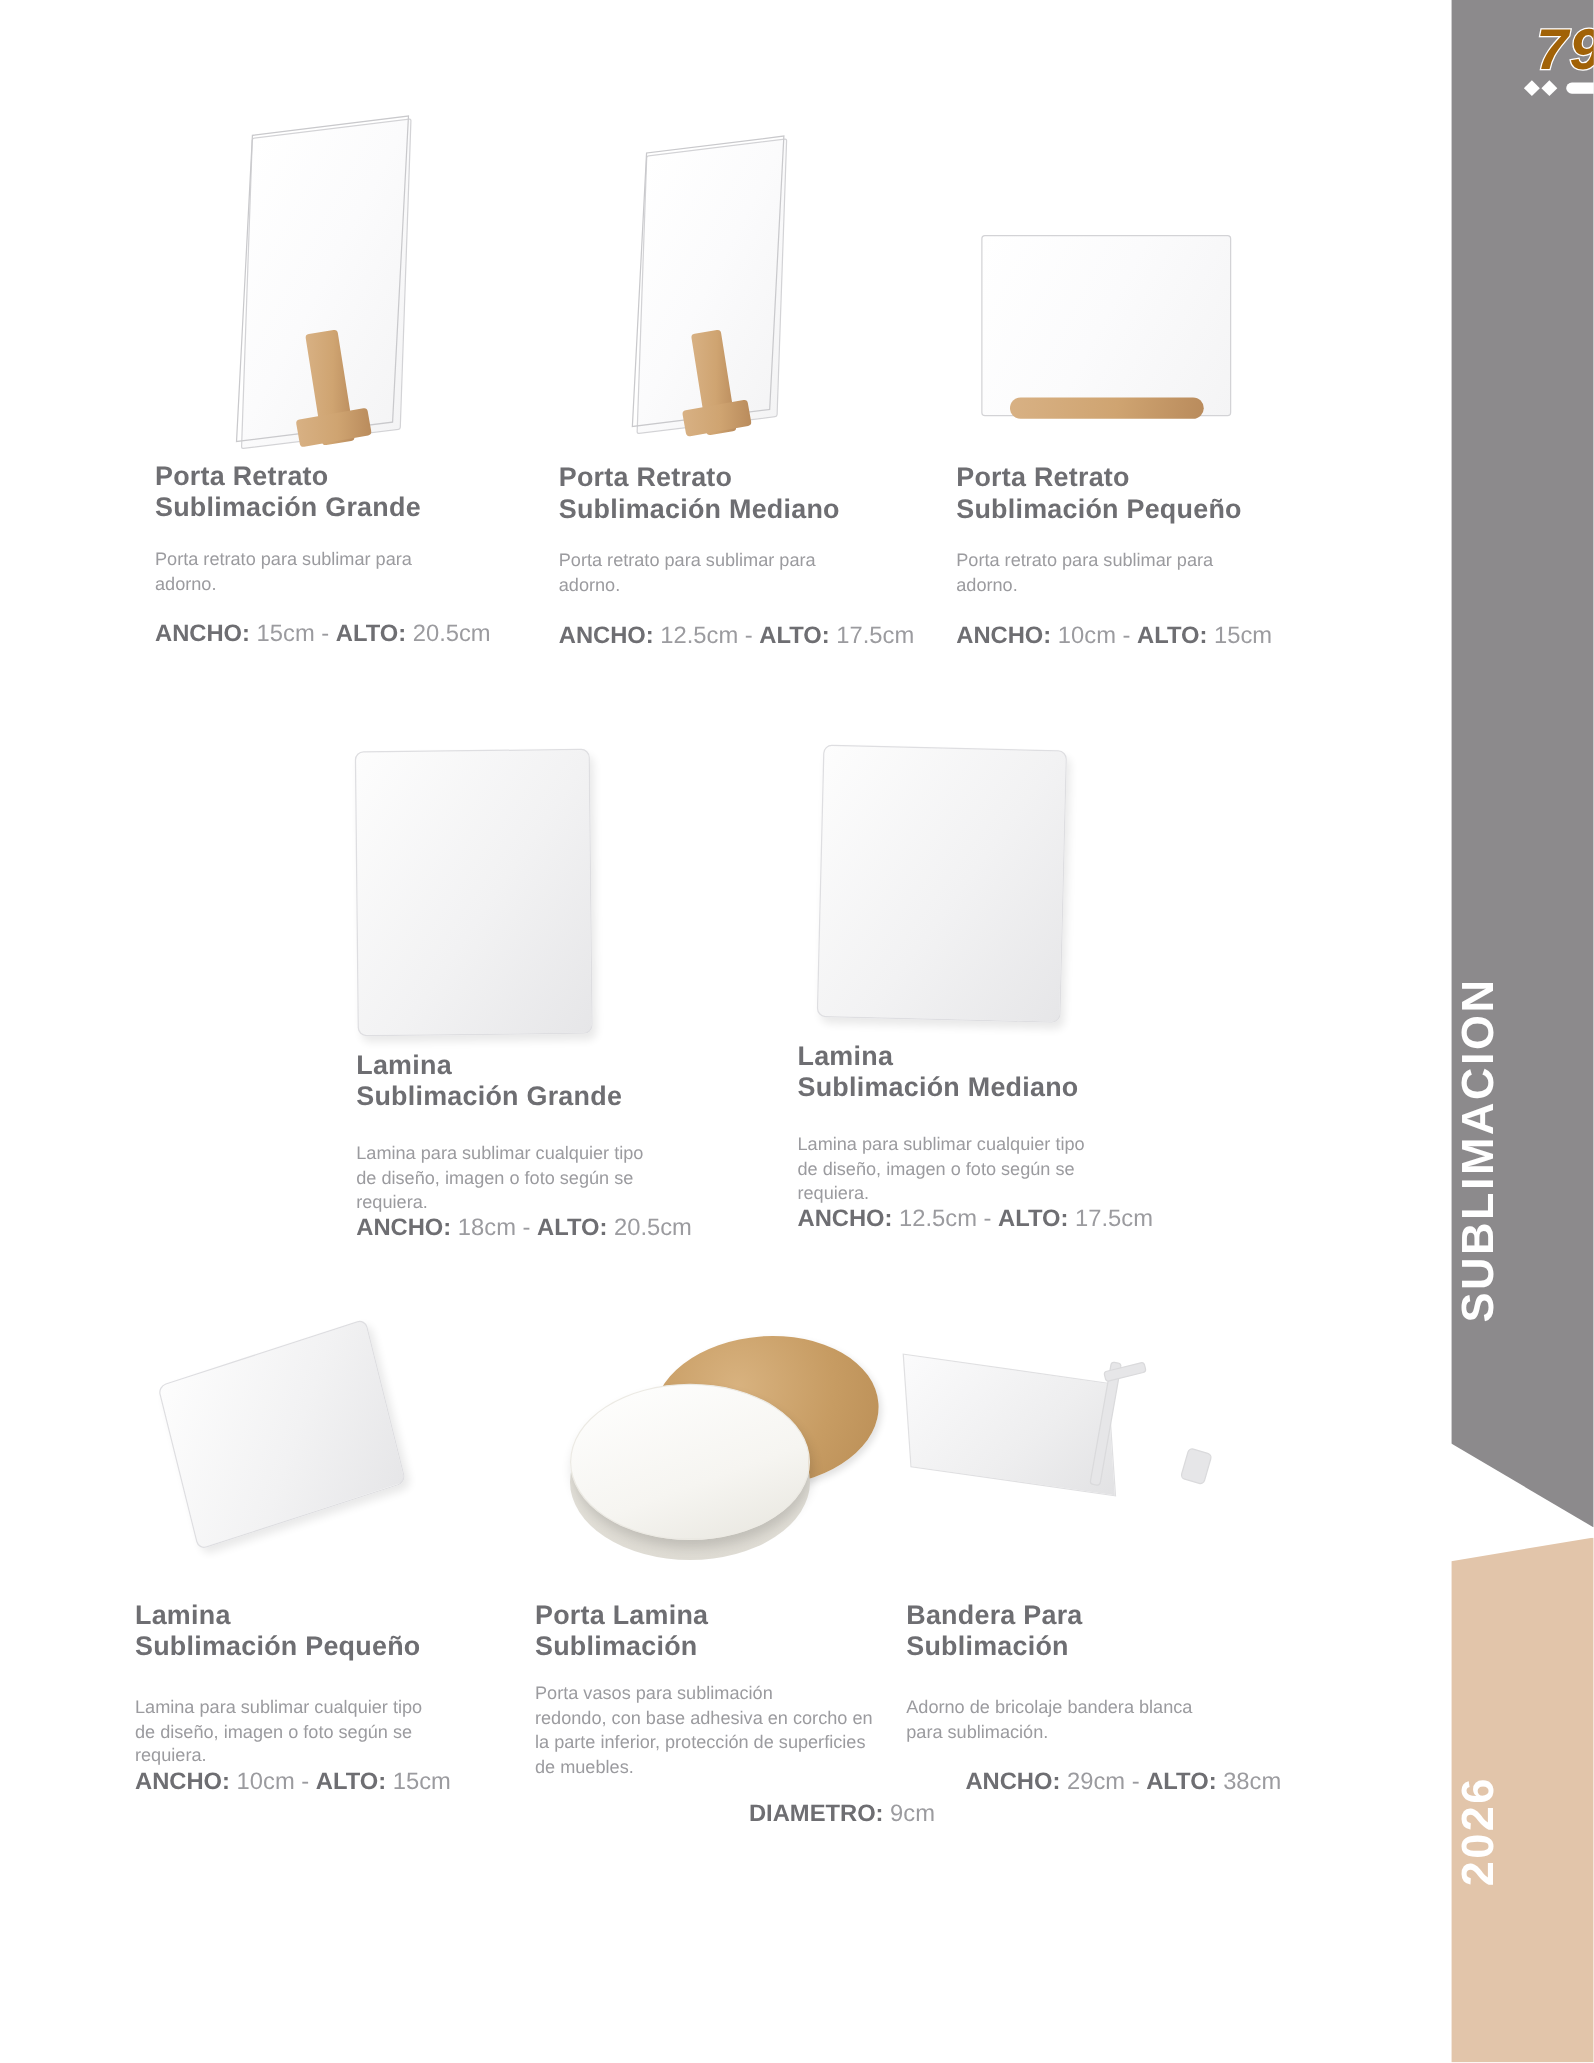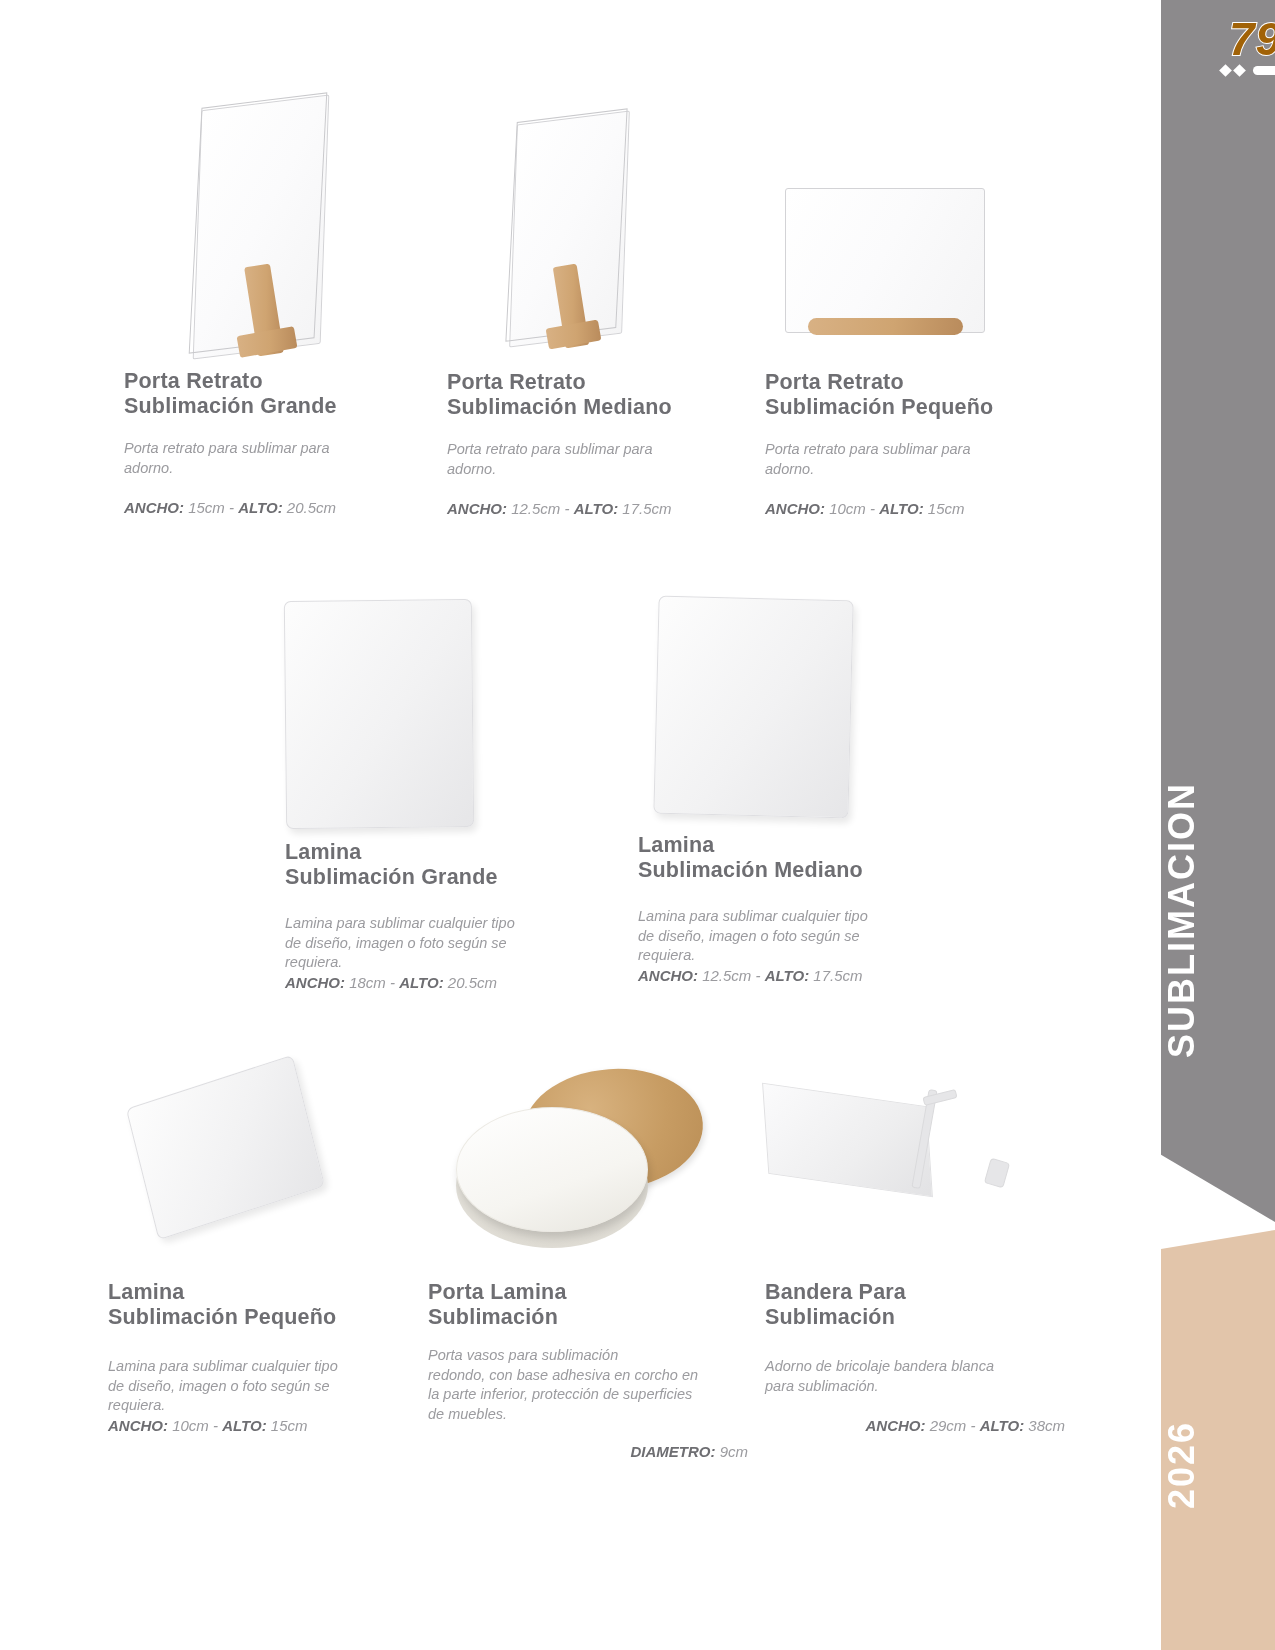--- a/index.html
+++ b/index.html
@@ -83,27 +83,25 @@
     font-size:21.5px;
     line-height:25px;
     letter-spacing:0.2px;
     white-space:pre-line;
   }
   .prod-desc {
     color:#9b9b9f;
     font-size:14.5px;
     line-height:19.5px;
     white-space:pre-line;
-    font-style:italic;
   }
   .prod-dim {
     color:#9b9b9f;
-    font-size:15px;
+    font-size:19px;
     line-height:19.5px;
-    font-style:italic;
   }
   .prod-dim b { color:#6e6e72; font-weight:bold; }
 
   
   .pr-wrap { position:absolute; }
   .pr-glass {
     position:absolute;
     border:1.6px solid #d3d3d6;
     background:linear-gradient(118deg,#ffffff 0%,#fbfbfc 48%,#f4f4f5 100%);
   }
@@ -303,21 +301,21 @@
     <div class="prod-desc" style="margin-top:16px;">Porta vasos para sublimación
 redondo, con base adhesiva en corcho en
 la parte inferior, protección de superficies
 de muebles.</div>
     <div class="prod-dim" style="margin-top:18px;text-align:right;">
       <b>DIAMETRO:</b>
       <span>9cm</span>
     </div>
   </div>
 
-  <div class="prod" style="left:765px; top:1075px; width:300px;">
+  <div class="prod" style="left:725px; top:1075px; width:300px;">
     <div class="prod-img" style="height:205px;">
       <div class="flag-cloth" style="left:0; top:20px; width:165px; height:90px; transform:skewY(12deg) rotate(-4deg);"></div>
       <div class="flag-pole" style="left:155px; top:14px; width:9px; height:100px; transform:rotate(10deg); border-radius:3px;"></div>
       <div class="flag-pole" style="left:158px; top:18px; width:34px; height:9px; transform:rotate(-14deg); border-radius:3px;"></div>
       <div class="flag-pole" style="left:222px; top:85px; width:20px; height:26px; border-radius:4px; transform:rotate(16deg);"></div>
     </div>
     <div class="prod-title">Bandera Para
 Sublimación</div>
     <div class="prod-desc" style="margin-top:27px;">Adorno de bricolaje bandera blanca
 para sublimación.</div>

